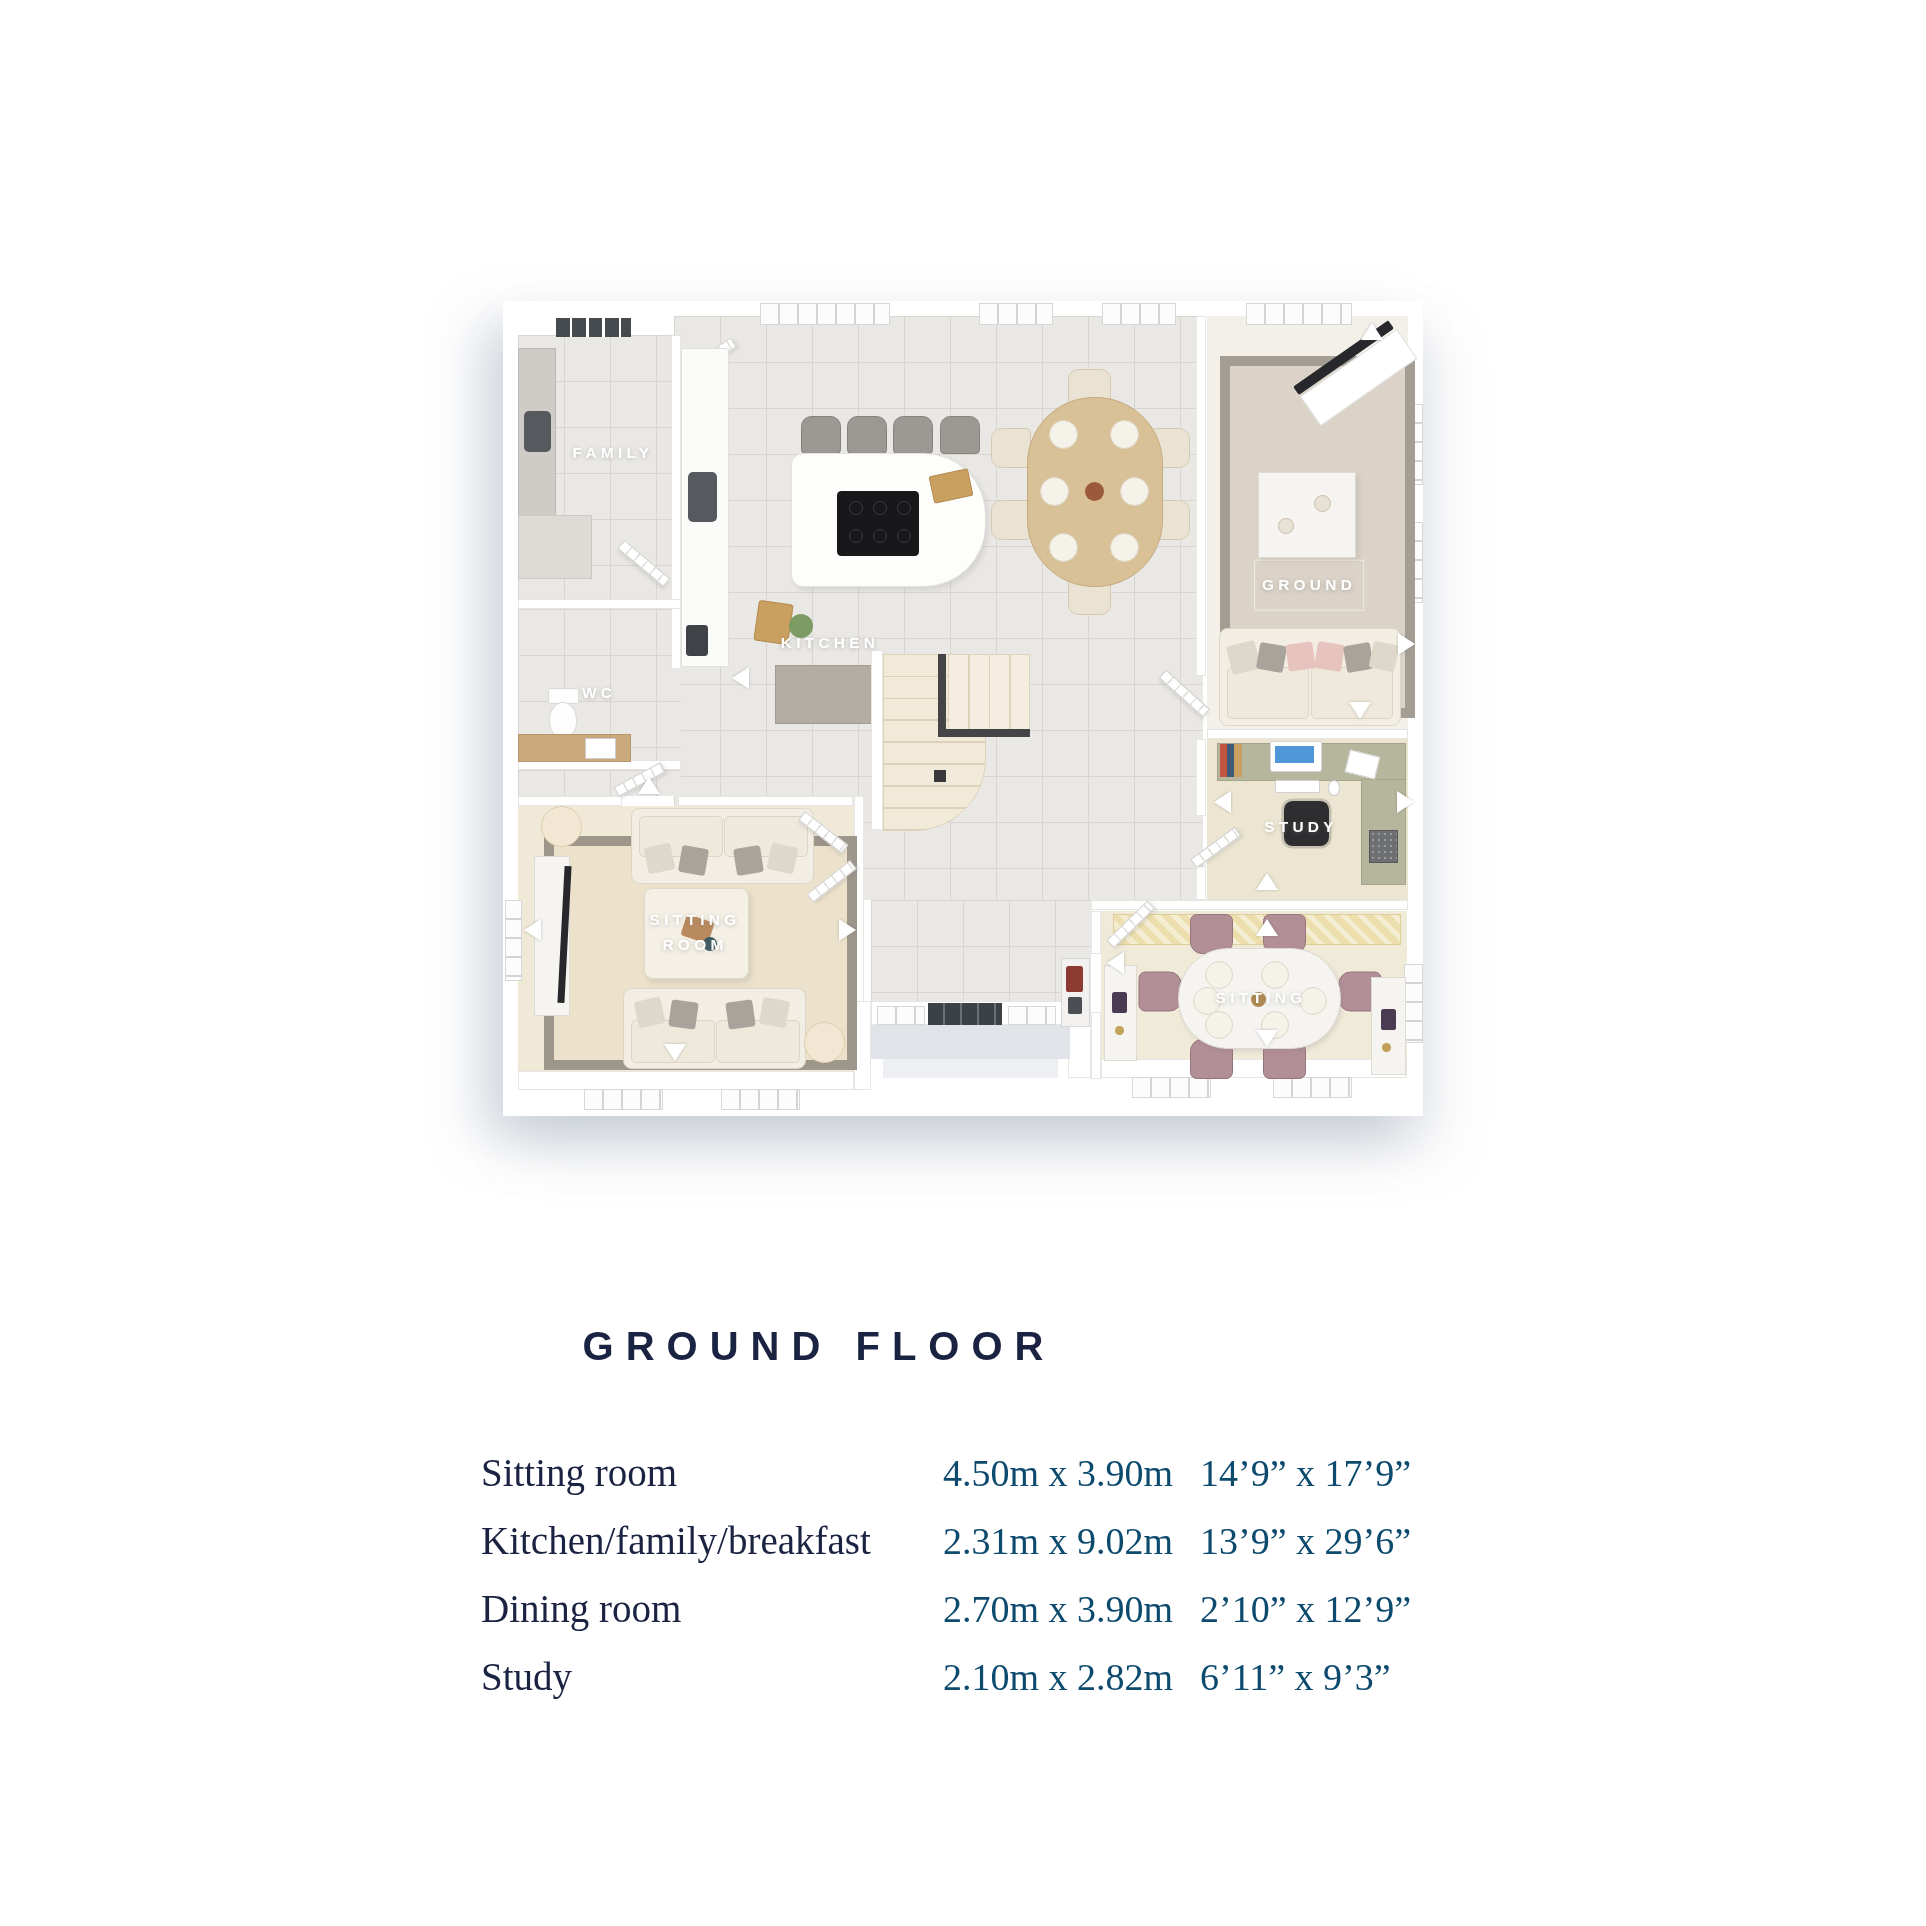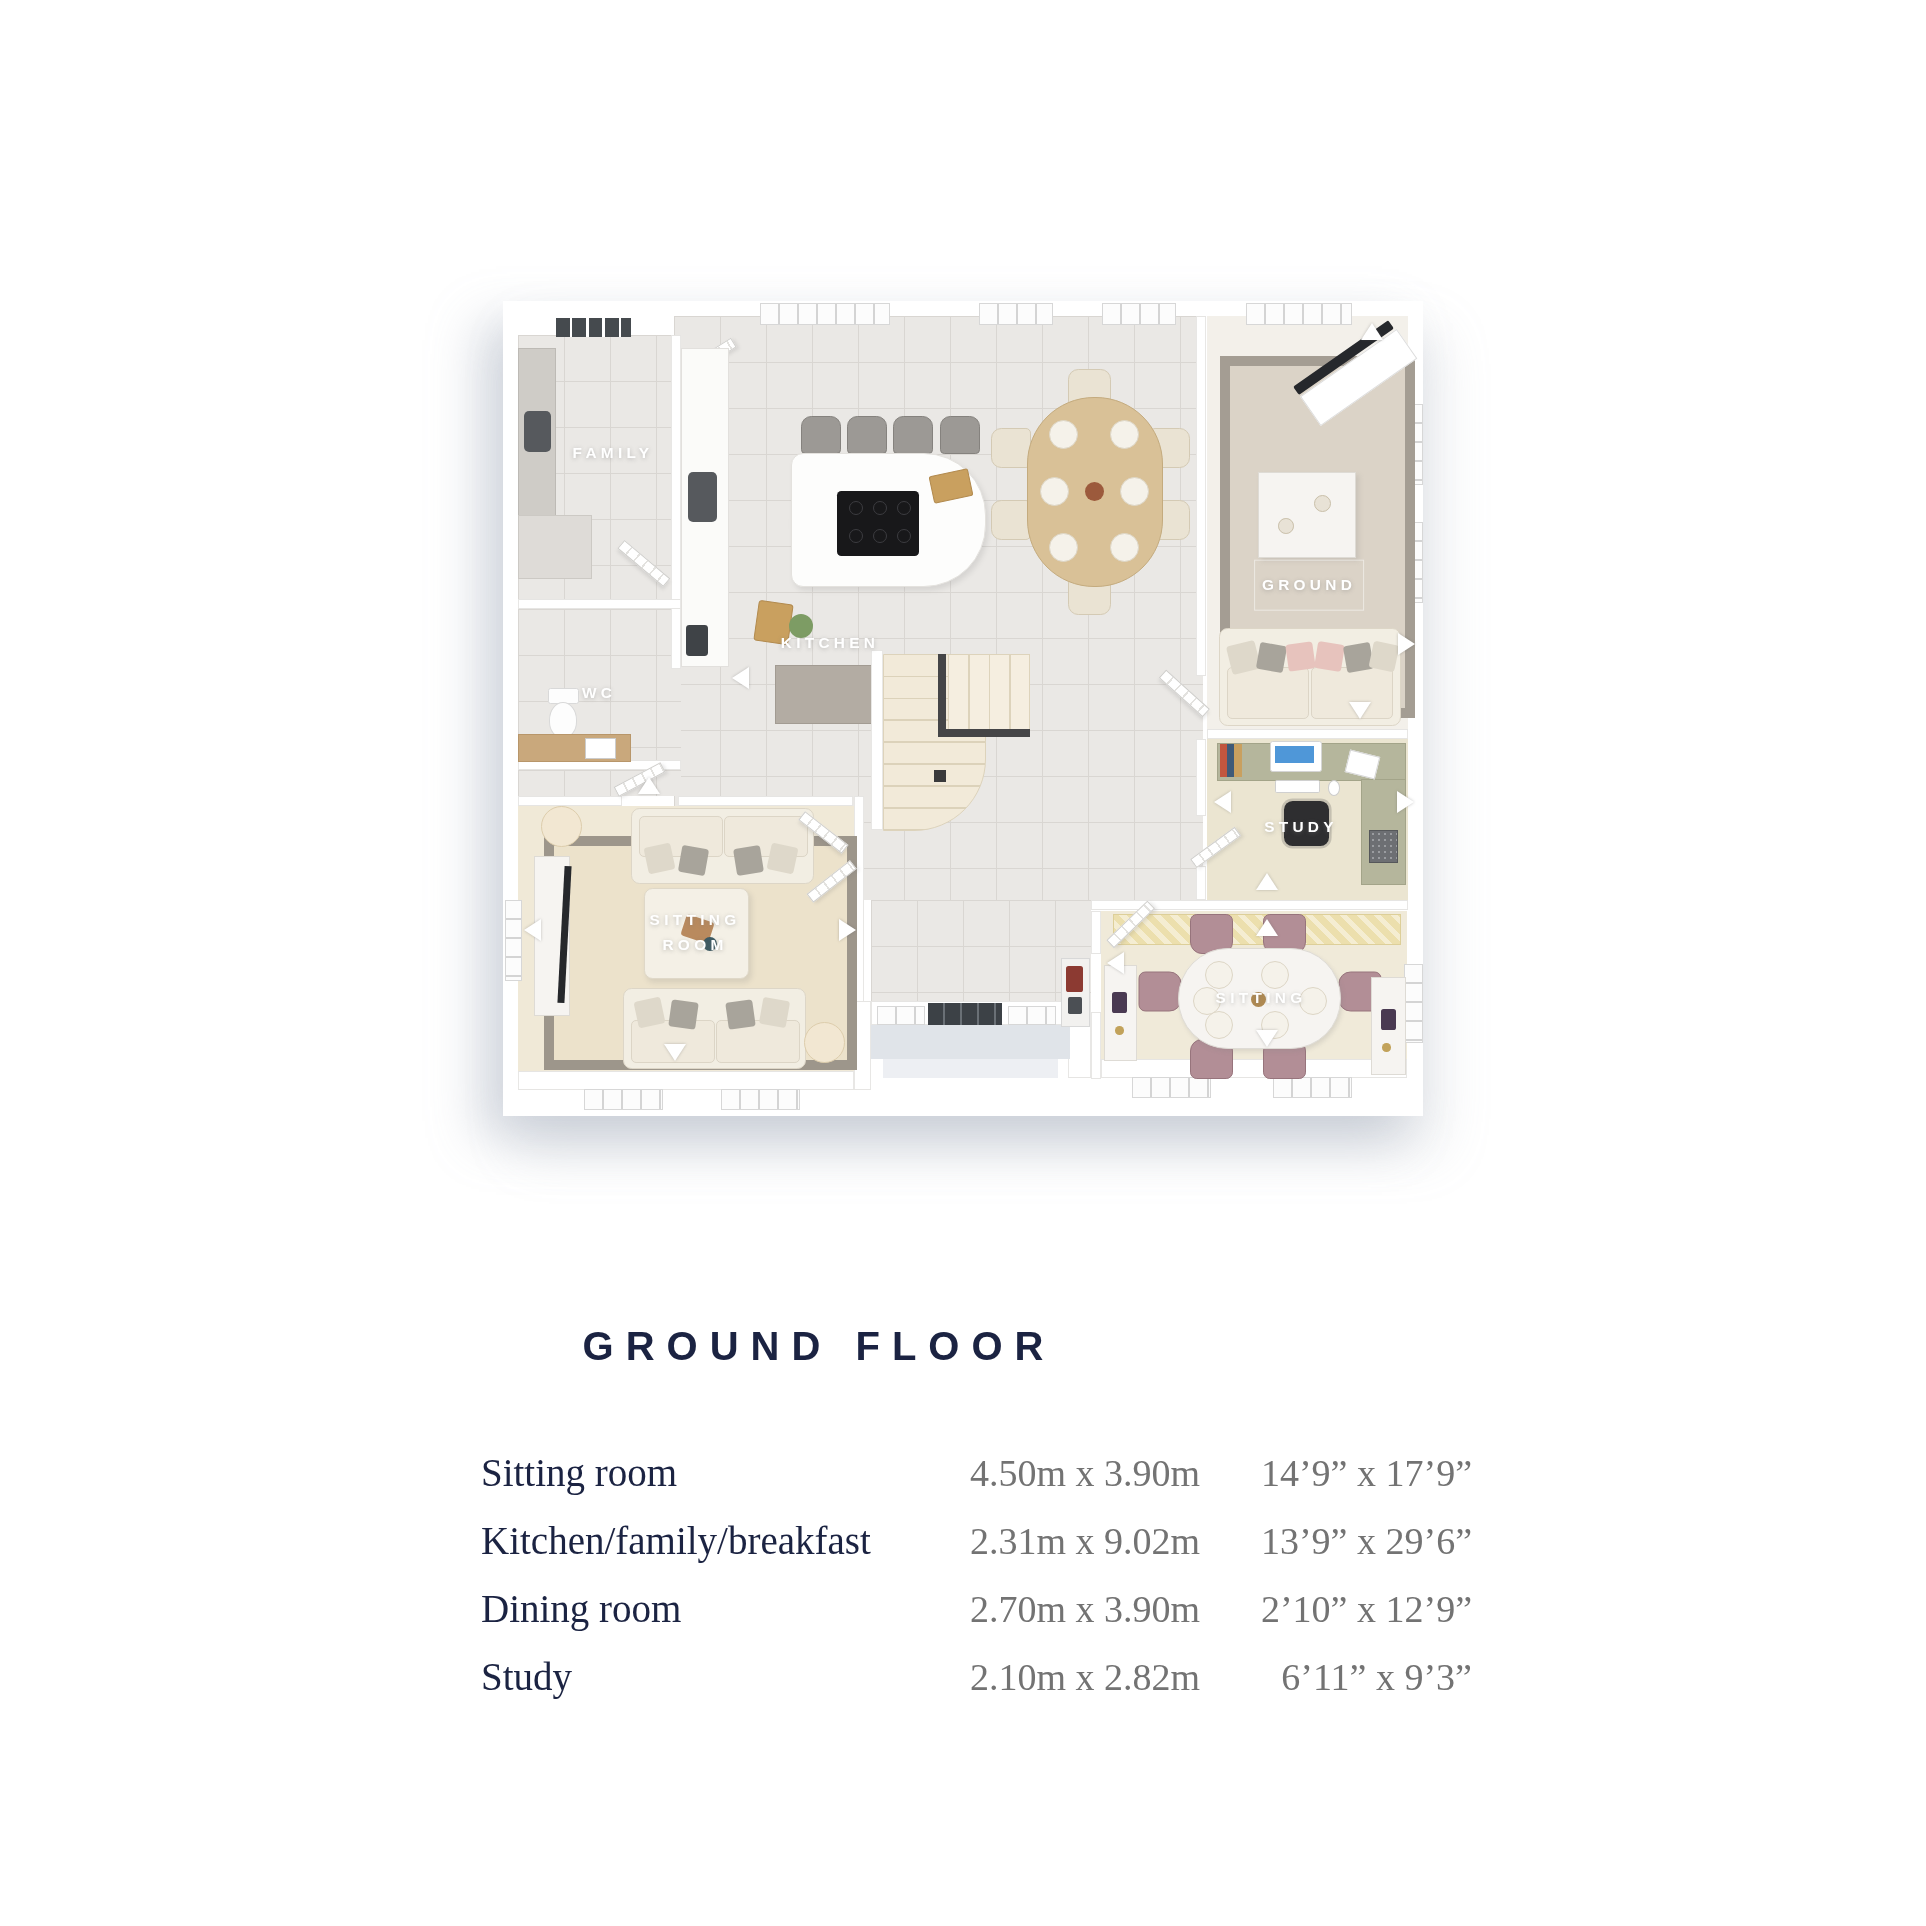--- a/index.html
+++ b/index.html
@@ -41,21 +41,21 @@
   .chairmauve{background:#b28e96;border:0.9px solid #97747c;border-radius:12px 12px 6.8px 6.8px;}
   .stool{background:#9c9995;border:0.9px solid #85827e;border-radius:10.3px 10.3px 4.3px 4.3px;}
   .plate{position:absolute;background:#f5f2ea;border:0.9px solid #ddd6c6;border-radius:50%;}
   
   .title{position:absolute;left:0;top:1324px;width:1638px;text-align:center;
          font-weight:700;font-size:40px;letter-spacing:12px;color:#1b2342;}
   .dims{position:absolute;left:481px;top:1450px;width:991px;
         font-family:"Liberation Serif",serif;}
   .dim-row{display:grid;grid-template-columns:1fr 257px 272px;align-items:baseline;margin-bottom:23px;}
   .dim-room{font-size:39px;color:#1b2342;}
-  .dim-metric,.dim-imperial{font-size:38px;color:#737373;text-align:right;}
+  .dim-metric,.dim-imperial{font-size:38px;color:#0c4a6e;text-align:left;}
 </style>
 </head>
 <body>
 
 <div class="page">
 
   <div class="plan">
     <div class="slab"></div>
 
     <div class="abs tile" style="left:171px;top:15.4px;width:529px;height:584px;"></div>

